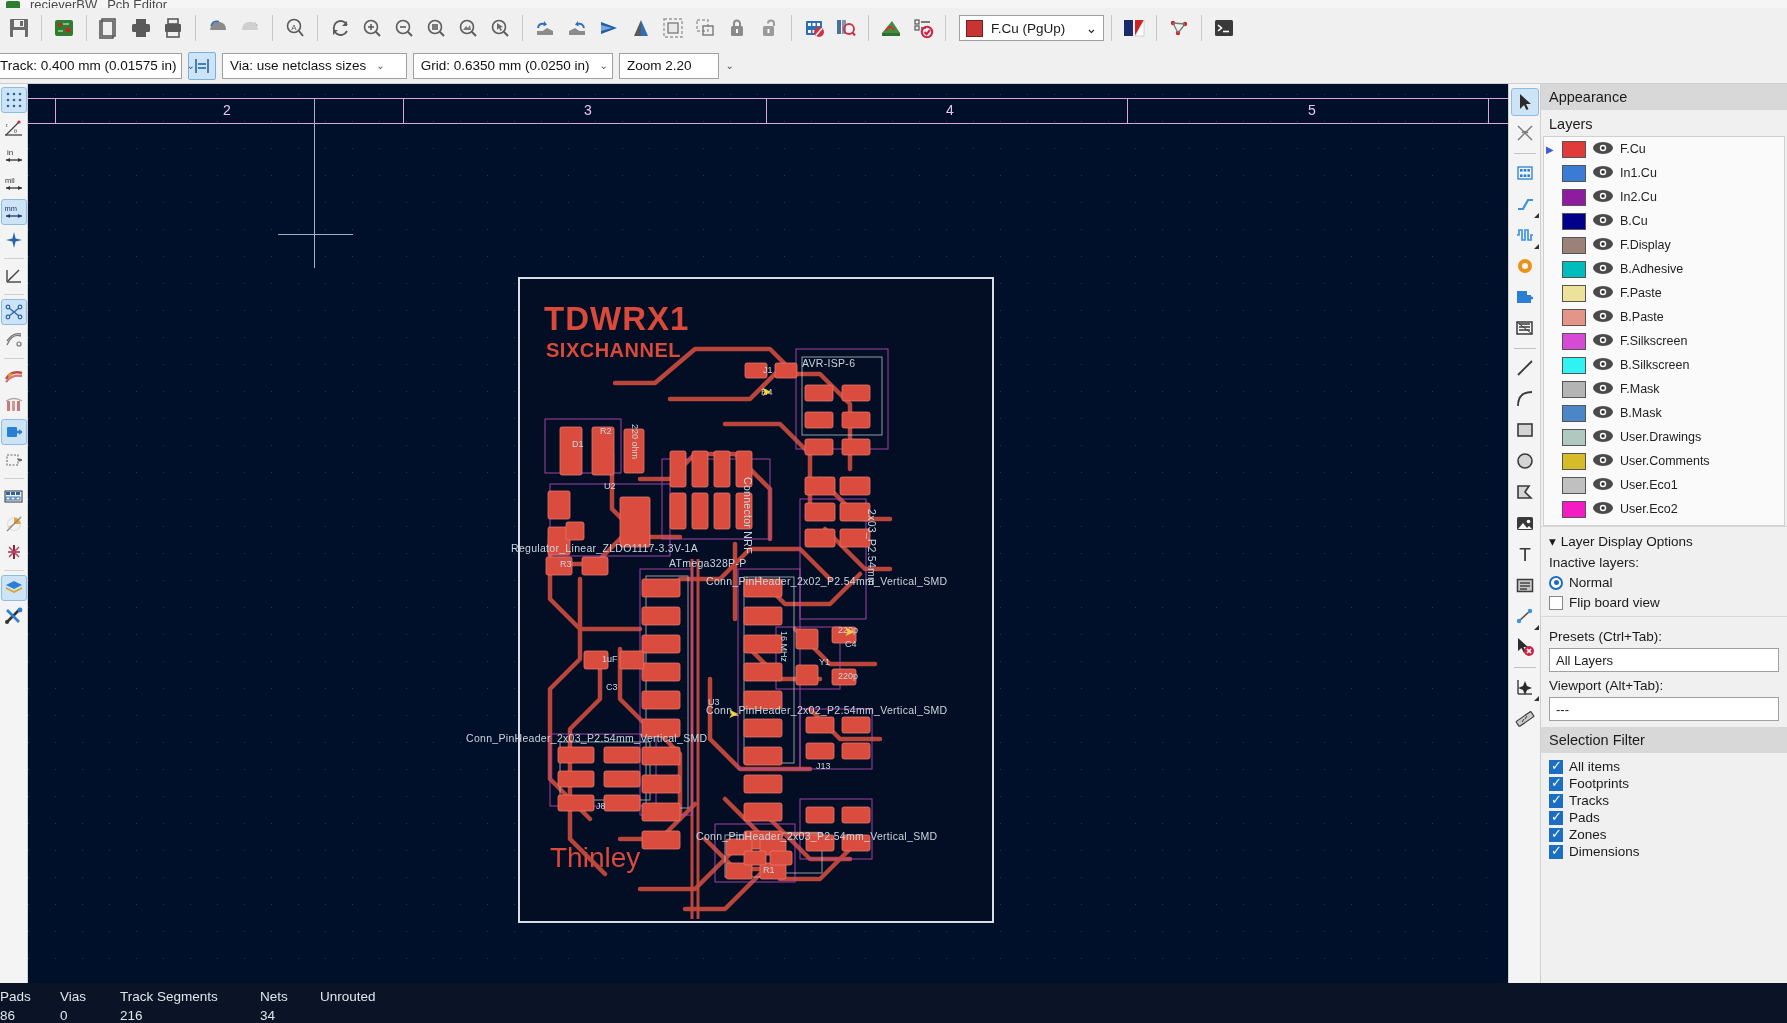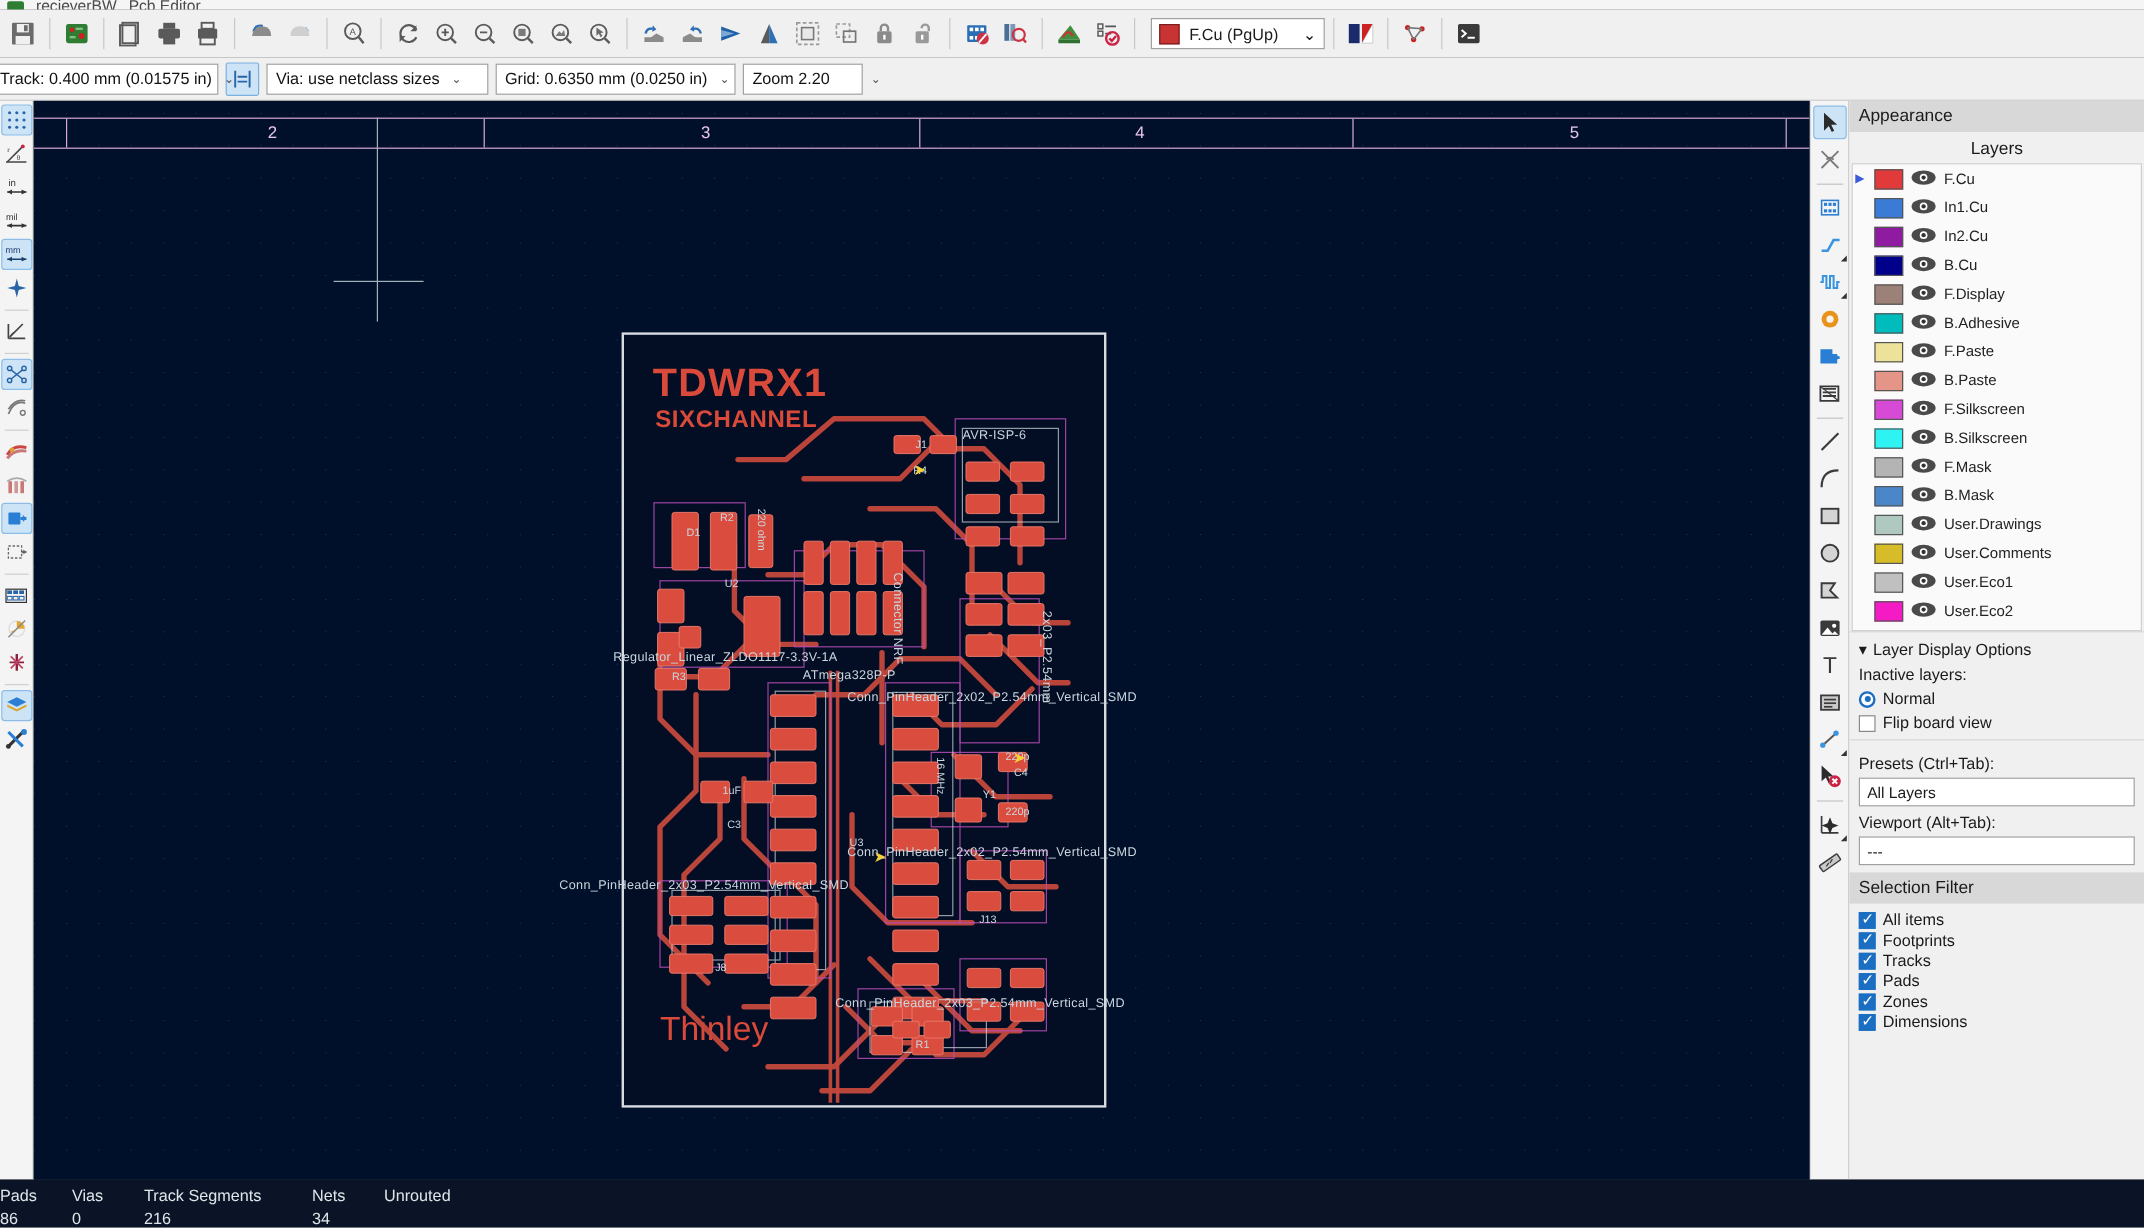--- a/index.html
+++ b/index.html
@@ -119,21 +119,21 @@
   .rtbtn .subarrow { position:absolute; right:0px; bottom:0px; width:0;height:0;
         border-left:5px solid transparent; border-bottom:5px solid #333;}
   .rtsep { width:22px; height:1px; background:#c4c4c4; margin:3px 0 5px; }
 
   
   .appearance {
     width:247px; flex:0 0 247px; background:#f0f0f0; border-left:1px solid #cfcfcf;
     display:flex; flex-direction:column; font-size:13px; color:#1a1a1a; overflow:hidden;
   }
   .ap-title { background:#d8d8d8; padding:5px 8px; font-size:14.5px; color:#1a1a1a;}
-  .ap-sub { padding:6px 8px 4px; font-size:14.5px;text-align:center;}
+  .ap-sub { padding:6px 8px 4px; font-size:14.5px;}
   .layer-list { flex:0 0 auto; background:#fafafa; border:1px solid #d0d0d0; margin:0 2px;
                 overflow:hidden; height:390px;}
   .layer-row { display:flex; align-items:center; height:24px; padding-left:2px; gap:6px;}
   .layer-row .sel-arrow { width:10px; color:#3b5bdb; font-size:10px; }
   .layer-row .lsw { width:24px; height:17px; border:1px solid #555; flex:0 0 24px;}
   .layer-row .eye { width:22px; height:16px; flex:0 0 22px; }
   .layer-row .lname { font-size:12.5px; color:#222; white-space:nowrap; overflow:hidden;}
   .ap-section { padding:6px 8px; border-top:1px solid #d8d8d8; }
   .ap-section .hdr { font-size:13.5px; display:flex; align-items:center; gap:5px; }
   .radio-row, .check-row { display:flex; align-items:center; gap:6px; margin-top:5px; font-size:13.5px;}
@@ -614,21 +614,21 @@
         <div class="ruler-num" style="left:560px">3</div>
         <div class="ruler-num" style="left:922px">4</div>
         <div class="ruler-num" style="left:1284px">5</div>
       </div>
 
       <div class="cursor-cross" style="left:0;top:0;width:100%;height:100%;">
         <div class="vv" style="left:286px; top:14px; height:170px;"></div>
         <div class="hh" style="left:250px; top:150px; width:75px;"></div>
       </div>
 
-      <div class="board" style="left:490px; top:193px; width:404px; height:646px;">
+      <div class="board" style="left:490px; top:193px; width:476px; height:646px;">
 
         <div class="silk silk-big" style="left:24px; top:21px;">TDWRX1</div>
         <div class="silk silk-mid" style="left:26px; top:60px;">SIXCHANNEL</div>
         <div class="silk silk-name" style="left:30px; top:563px;">Thinley</div>
 
         <svg width="396" height="646" viewBox="0 0 396 646" style="position:absolute;left:0;top:0;">
           <g stroke="#c4483c" stroke-width="4.5" fill="none" stroke-linejoin="round" stroke-linecap="round" opacity="0.95">
             <path d="M92 175 L92 230 L120 258 L160 258"></path>
             <path d="M95 104 L135 104 L175 70 L250 70 L275 95"></path>
             <path d="M30 260 L30 320 L60 350 L120 350"></path>

